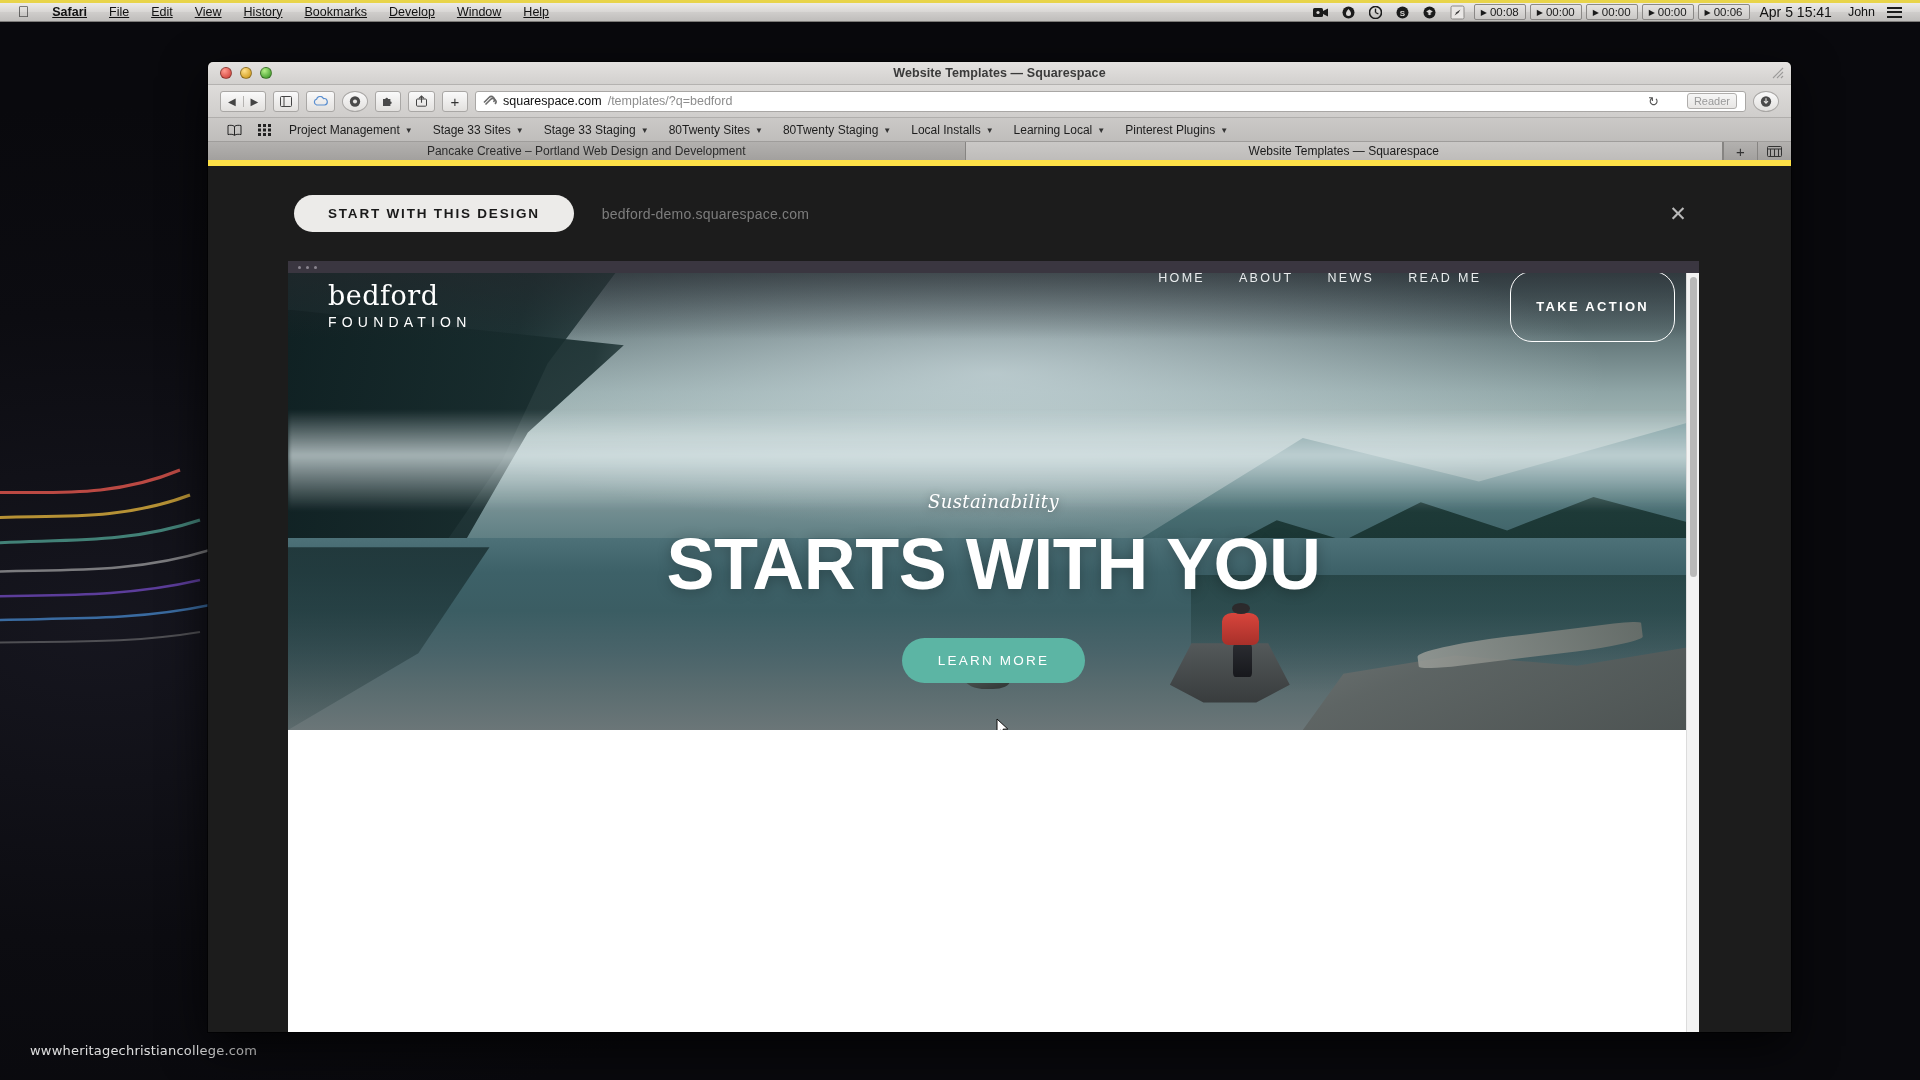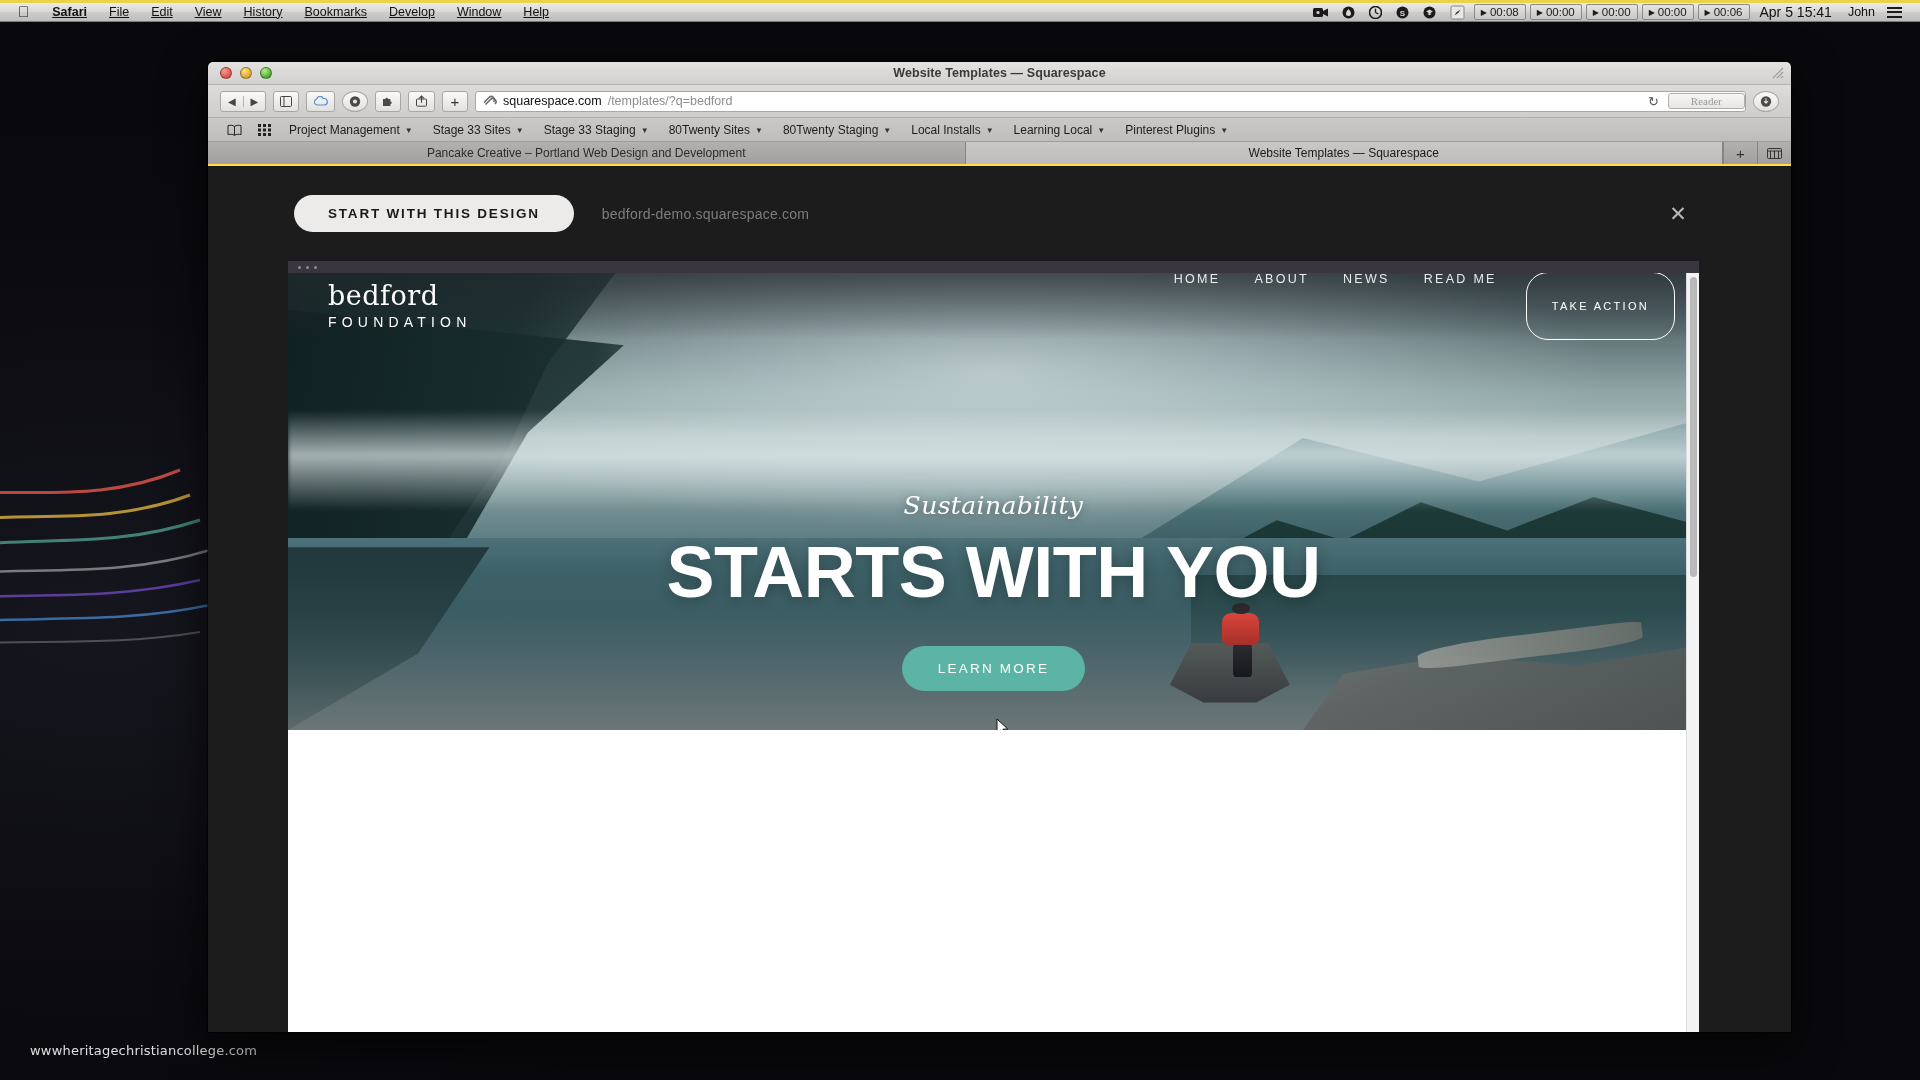--- a/index.html
+++ b/index.html
@@ -105,42 +105,42 @@
   .tb-circ { width: 21px; height: 21px; border-radius: 50%; }
   #urlbar {
     flex: 1; height: 21px; background: #fff; border: 1px solid #a9a7a5; border-radius: 3px;
     display: flex; align-items: center; padding: 0 7px; gap: 6px; font-size: 12.5px;
     position: relative; overflow: hidden;
   }
   #url-host { color: #111; }
   #url-path { color: #8d8d8d; }
   #reload { position: absolute; right: 86px; color: #555; font-size: 13px; }
   .reader-btn {
-    position: absolute; right: 0; height: 16px; padding: 0 22px;
+    position: absolute; right: 8px; height: 16px; padding: 0 6px;
     border: 1px solid #b0aeac; border-radius: 3px; font-size: 11px; color: #9a9a9a;
-    display: flex; align-items: center; background: linear-gradient(180deg,#f6f6f6,#e8e6e4); font-family: Liberation Serif, serif;
+    display: flex; align-items: center; background: linear-gradient(180deg,#f6f6f6,#e8e6e4);
   }
   #tb-right { display: flex; align-items: center; gap: 7px; }
 
   
   #bookmarks {
     height: 24px;
     background: linear-gradient(180deg,#cbc9c7 0%, #bfbdbb 100%);
     border-bottom: 1px solid #9f9d9b;
     display: flex; align-items: center; padding: 0 12px; gap: 2px;
     font-size: 12px; color: #1d1d1d;
   }
   .bm { padding: 0 9px; height: 18px; display: flex; align-items: center; gap: 5px; white-space: nowrap; }
   .bm .caret { font-size: 8px; color: #333; position: relative; top: 1px; }
   .bm-icon { padding: 0 7px; display: flex; align-items: center; }
 
   
   #tabbar {
     height: 24px; display: flex; align-items: stretch;
-    background: #9e9c9a; border-bottom: 2px solid #fde047;
+    background: #9e9c9a; border-bottom: 6px solid #fde047;
   }
   .tab {
     flex: 1; display: flex; align-items: center; justify-content: center;
     font-size: 12px; color: #2c2c2c; position: relative;
     background: linear-gradient(180deg,#b3b1af 0%, #a2a09e 100%);
     border-right: 1px solid #868482;
     padding: 0 12px; white-space: nowrap; overflow: hidden;
   }
   .tab.active {
     background: linear-gradient(180deg,#cac8c6 0%, #bebcba 100%);
@@ -294,30 +294,30 @@
   }
   #logo .sub {
     color: #fff; font-size: 14px; letter-spacing: 5.2px; margin-top: 5px;
     font-family: "Liberation Sans", sans-serif;
   }
   #nav-links { margin-left: auto; display: flex; gap: 0; }
   .nav-link {
     color: #e9eced; font-size: 12.5px; letter-spacing: 2.3px; padding: 0 17px;
   }
   #take-action {
-    color: #fff; font-size: 11px; letter-spacing: 2.3px;
-    border: 1.5px solid #fff; border-radius: 22px; padding: 27px 25px; margin-left: 12px;
+    color: #fff; font-size: 13px; letter-spacing: 2.3px;
+    border: 1.5px solid #fff; border-radius: 22px; padding: 27px 25px; margin-left: 12px; font-weight: bold;
   }
 
   #hero-copy {
     position: absolute; left: 0; right: 0; top: 218px; text-align: center;
   }
   #hero-eyebrow {
     color: #fff; font-family: "DejaVu Serif", serif; font-style: italic;
-    font-size: 25px; letter-spacing: .4px;
+    font-size: 18px; letter-spacing: .4px;
     text-shadow: 0 1px 8px rgba(0,0,0,.35);
   }
   #hero-title {
     color: #fff; font-size: 72px; font-weight: 700; letter-spacing: -.5px;
     margin-top: 16px; line-height: 1;
     text-shadow: 0 2px 14px rgba(0,0,0,.28);
   }
   #learn-more {
     display: inline-flex; align-items: center; justify-content: center;
     margin-top: 38px; background: #5cb5a4; color: #fff;

